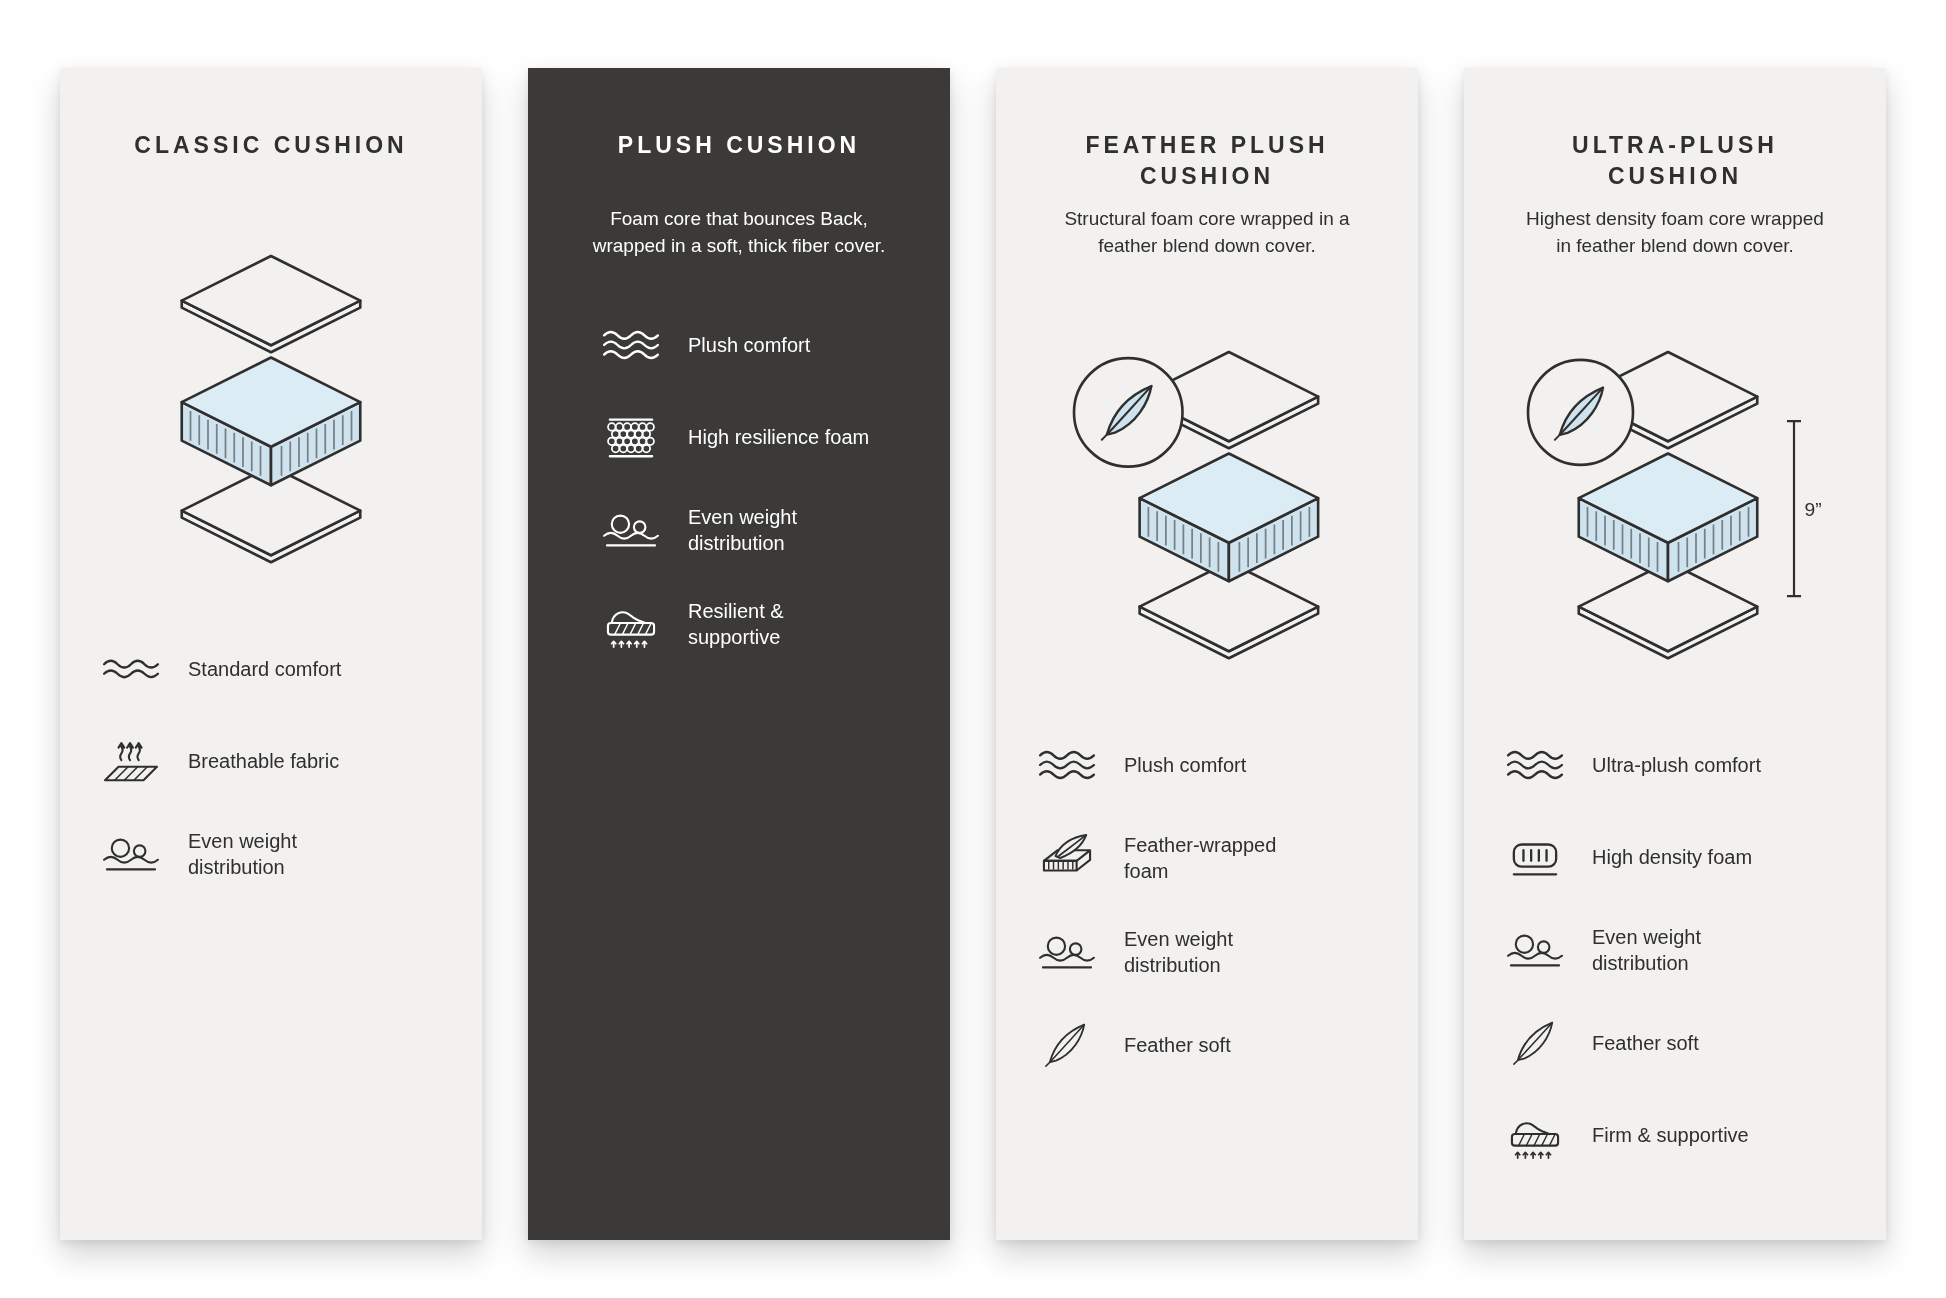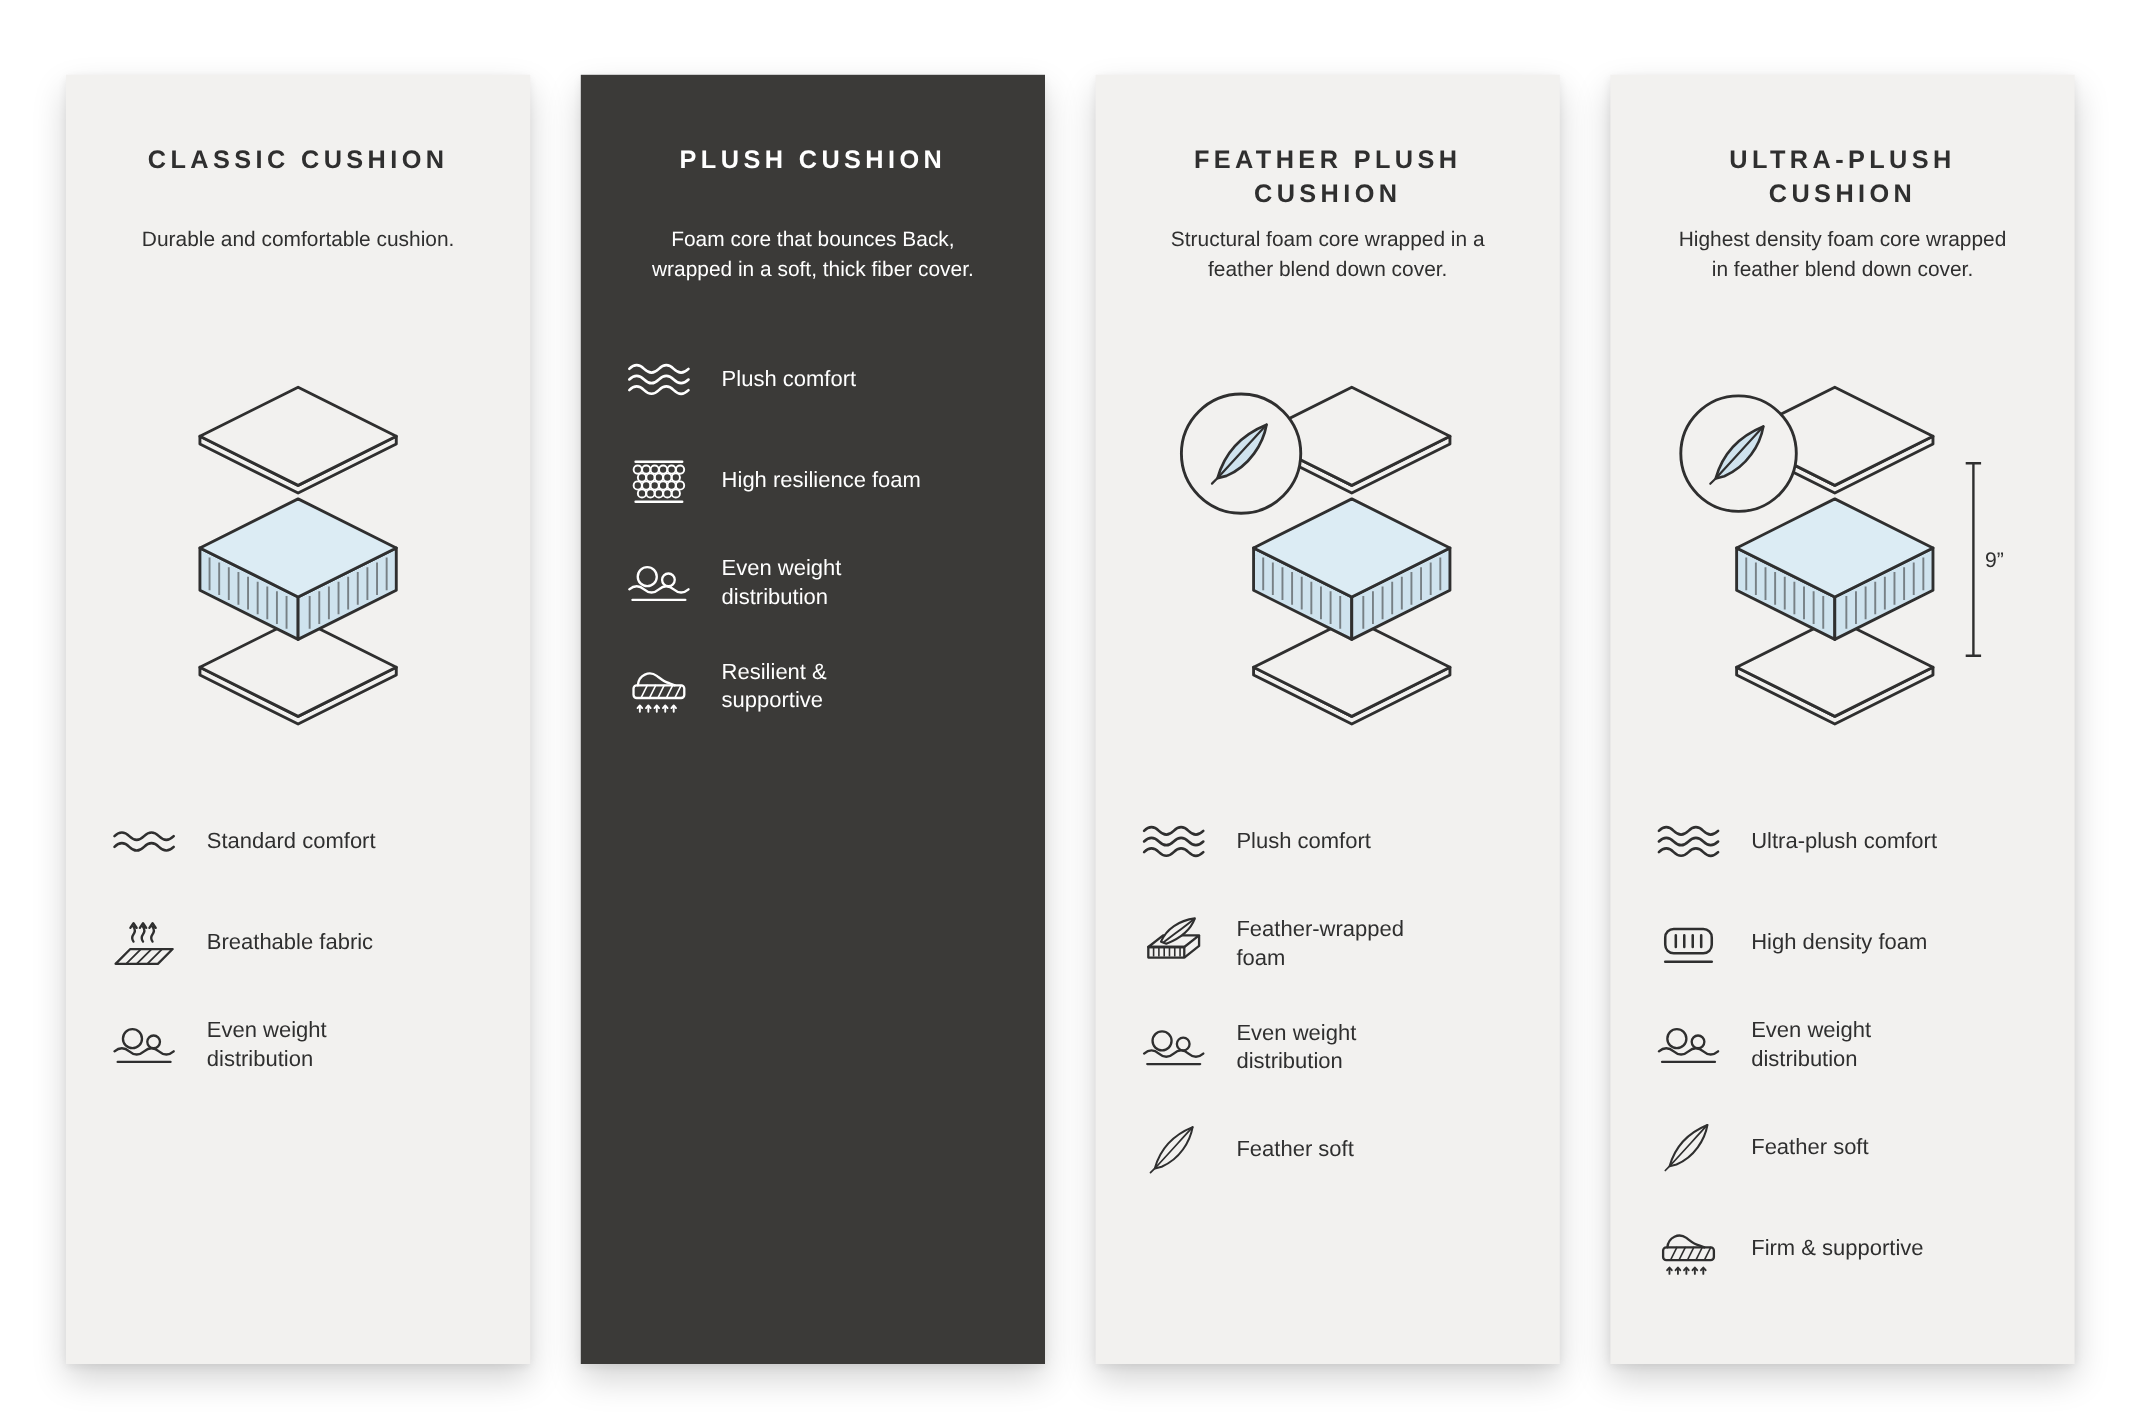--- a/index.html
+++ b/index.html
@@ -15,21 +15,21 @@
     gap:46px; padding-top:68px; background:#ffffff;
   }
   .card {
     width:422px; height:1172px;
     background:var(--card-bg);
     box-shadow:0 14px 30px rgba(0,0,0,0.18), 0 3px 8px rgba(0,0,0,0.08);
     padding:62px 36px 40px;
     display:flex; flex-direction:column;
   }
   .card.light { --card-bg:#f2f1ef; --slab-fill:#f2f1ef; color:#2f2f2f; }
-  .card.dark  { --card-bg:#3b3a38; --slab-fill:#3b3a38; color:#ffffff; }
+  .card.dark  { --card-bg:#3b3a38; --slab-fill:#3b3a38; color:#ffffff;align-items:center; }
   .card-title {
     font-size:23px; font-weight:700; letter-spacing:4px;
     text-align:center; line-height:1.35;
     max-width:330px; margin:0 auto; min-height:68px;
   }
   .card-desc {
     font-size:19px; line-height:1.42; text-align:center;
     max-width:312px; margin:8px auto 0; min-height:88px;
     color:inherit;
   }
@@ -167,21 +167,20 @@
         <path fill="none" stroke-width="1.8" d="M52 2 C42 10 31 18 22 25"></path>
       </g>
     </symbol>
   </defs>
 </svg>
 
 <div class="canvas">
 
   <section class="card light">
     <h2 class="card-title">CLASSIC CUSHION</h2>
-    <p class="card-desc">Durable and comfortable cushion.</p>
     <div class="diagram">
       <svg class="diagram-svg" viewBox="0 0 400 380">
         <use href="#sym-cushion" x="70" y="4" width="260" height="368"></use>
       </svg>
     </div>
     <ul class="features">
       <li class="feature">
         <svg class="f-icon" viewBox="0 0 64 52">
             <use href="#sym-waves-2"></use>
           </svg>

